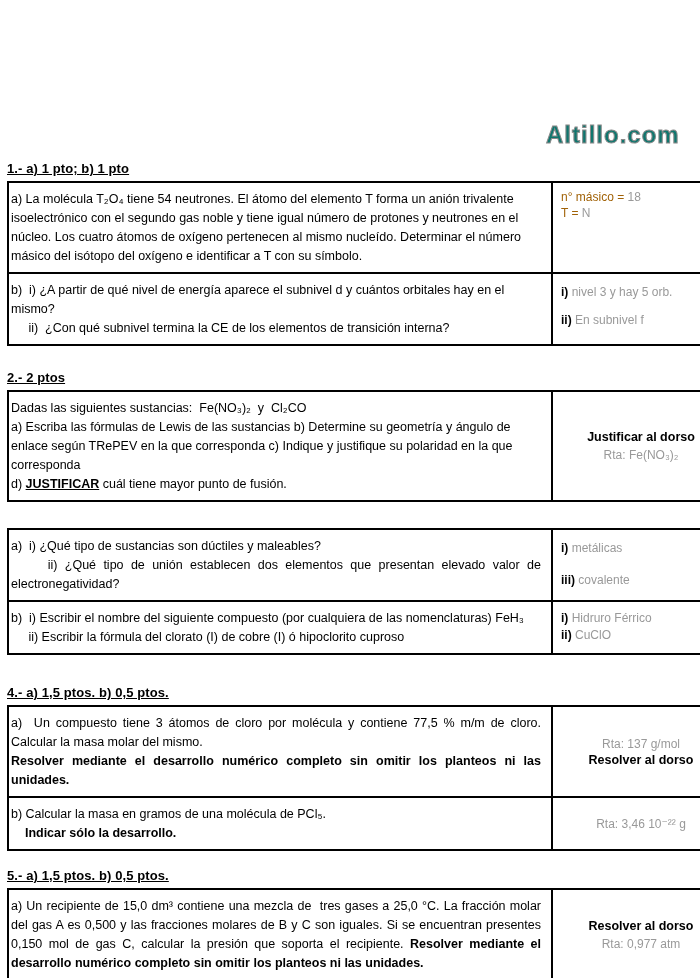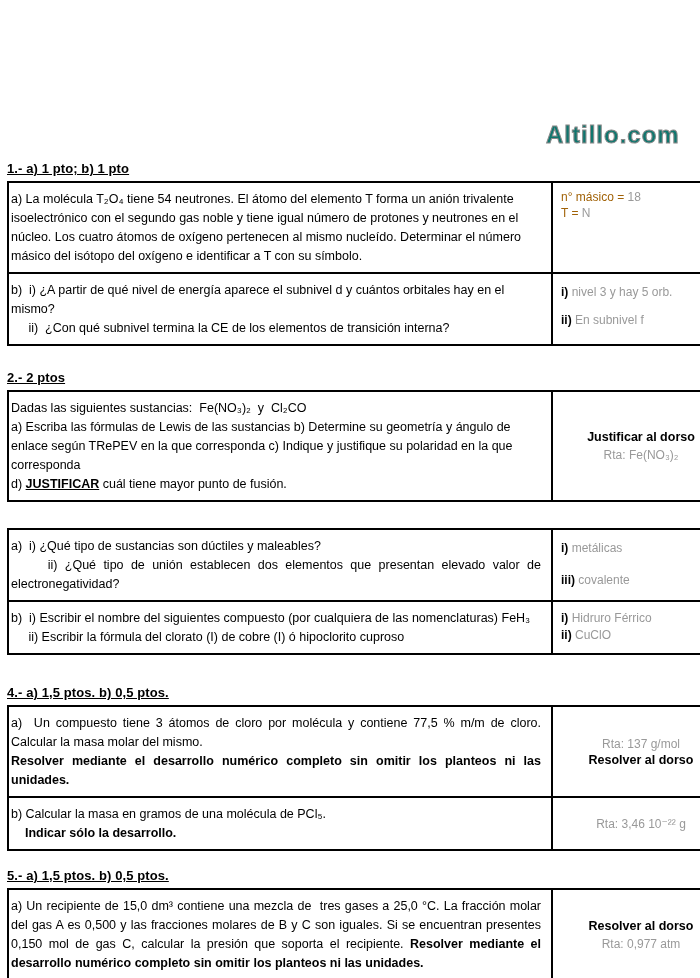--- a/index.html
+++ b/index.html
@@ -120,21 +120,21 @@
         <tbody>
             <tr class="r3a">
           <td class="q jus">a)  i) ¿Qué tipo de sustancias son dúctiles y maleables?
      ii) ¿Qué tipo de unión establecen dos elementos que presentan elevado valor de electronegatividad?</td>
           <td class="ans" style="padding-top:10px;">
             <div class="ans-line"><span class="kb">i)</span><span> metálicas</span></div>
             <div class="ans-line gap16"><span class="kb">iii)</span><span> covalente</span></div>
           </td>
         </tr>
         <tr class="r3b">
-          <td class="q">b)  i) Escribir el nombre del siguientes compuesto (por cualquiera de las nomenclaturas) FeH₃
+          <td class="q">b)  i) Escribir el nombre del siguiente compuesto (por cualquiera de las nomenclaturas) FeH₃
      ii) Escribir la fórmula del clorato (I) de cobre (I) ó hipoclorito cuproso</td>
           <td class="ans" style="padding-top:8px; line-height:17px;">
             <div class="ans-line"><span class="kb">i)</span><span> Hidruro Férrico</span></div>
             <div class="ans-line"><span class="kb">ii)</span><span> CuClO</span></div>
           </td>
         </tr>
       </tbody>
         </table>
     </div>
 

